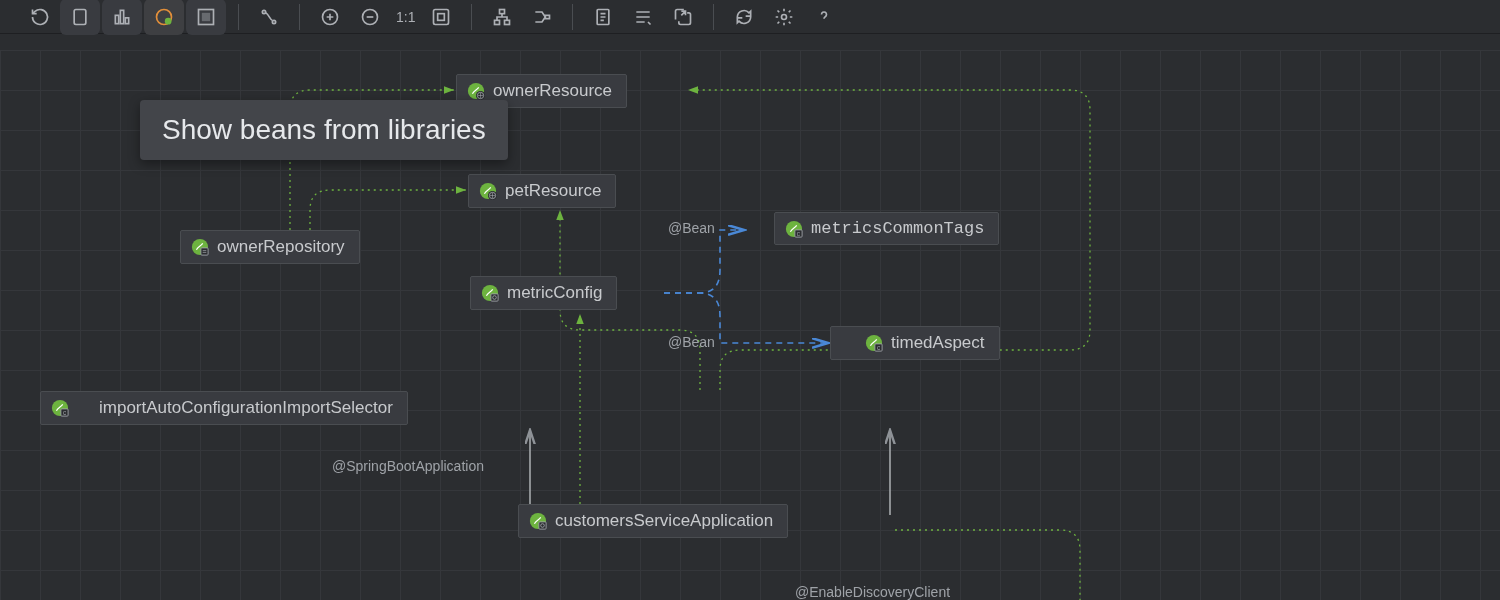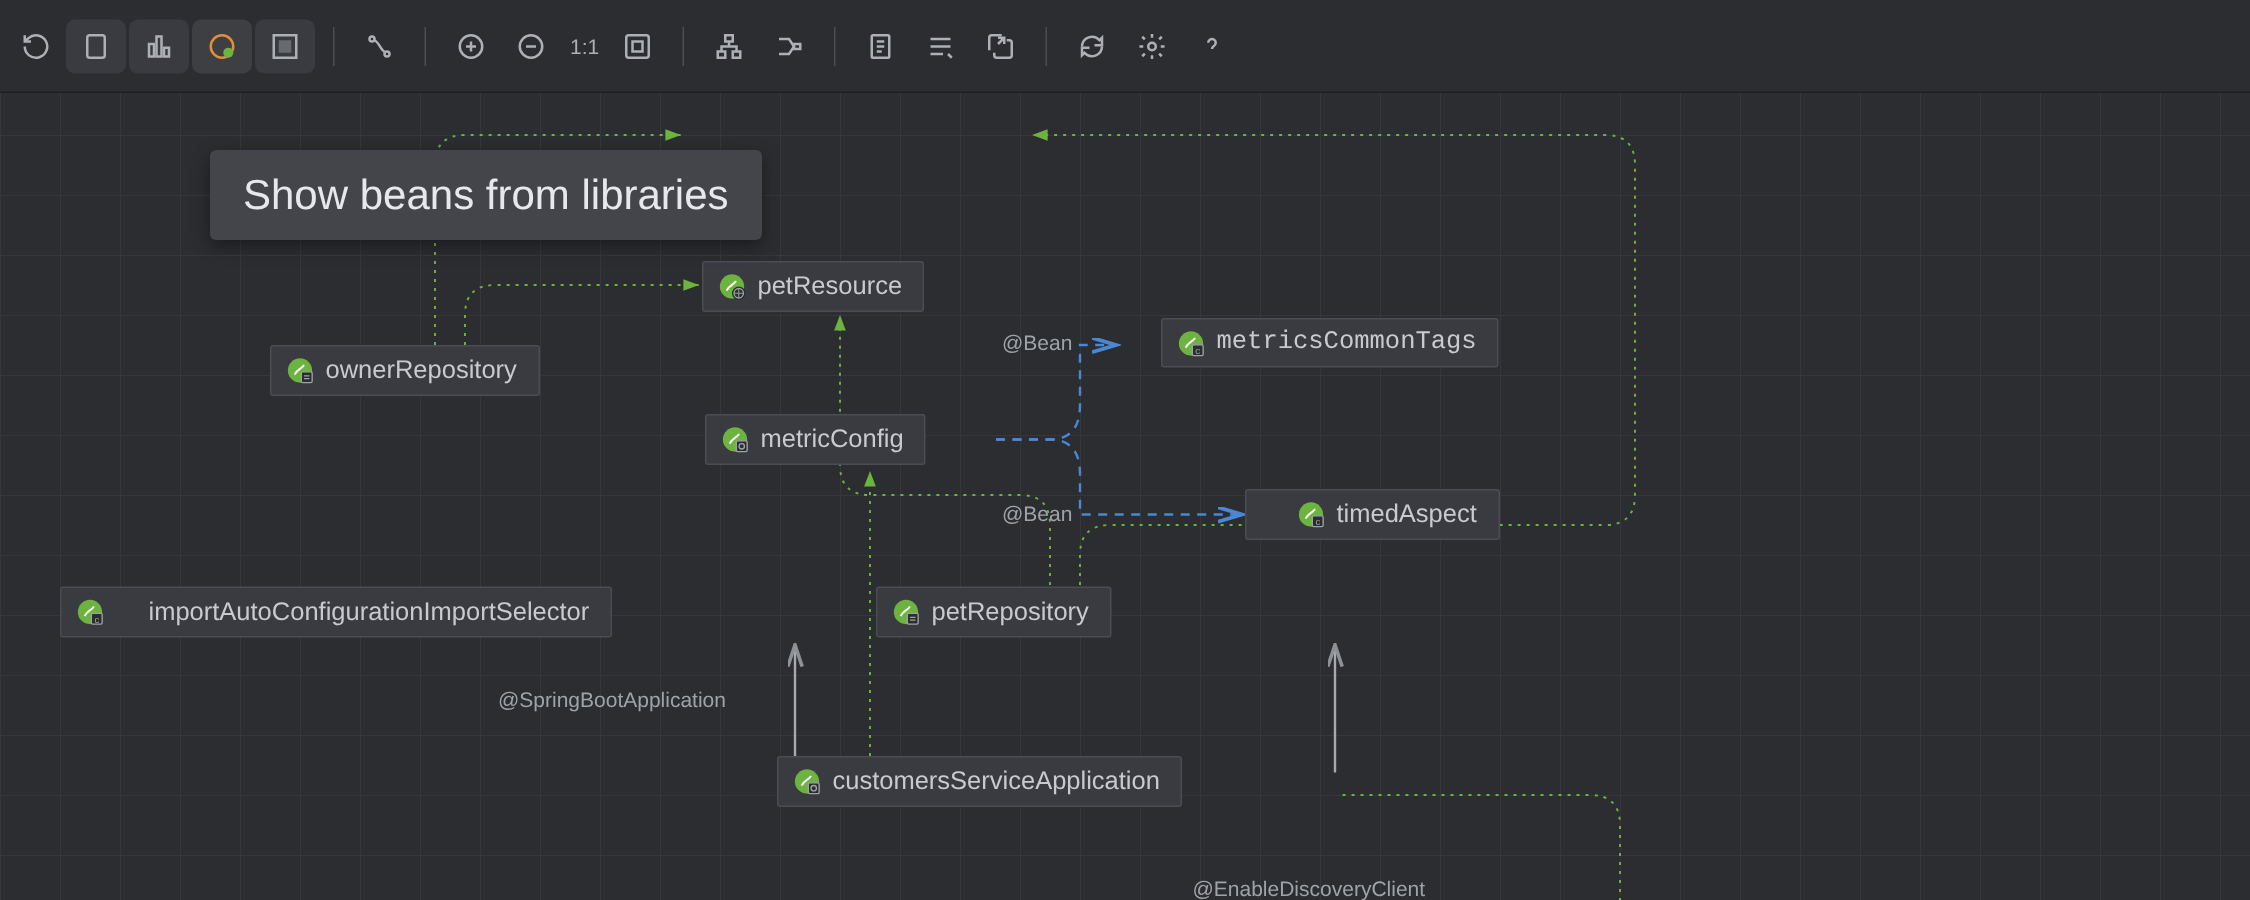--- a/index.html
+++ b/index.html
@@ -6,26 +6,26 @@
   body {
     font-family: -apple-system, "Segoe UI", sans-serif;
     background: #2b2d30;
     width: 1500px;
     height: 600px;
     overflow: hidden;
     position: relative;
     color: #bfc2c7;
   }
   .toolbar {
-    height: 62px;
+    height: 34px;
     background: #2b2d30;
     border-bottom: 1px solid #1e1f22;
     display: flex;
     align-items: center;
-    padding: 0 4px;
+    padding: 0 20px;
     position: relative;
     z-index: 10;
   }
   .tbtn {
     width: 40px;
     height: 36px;
     display: flex;
     align-items: center;
     justify-content: center;
     border-radius: 6px;
@@ -240,31 +240,43 @@
     <path d="M525 465 L280 465 L280 380" stroke="#a6a9ad" stroke-width="0" fill="none"></path>
 
     <path d="M890 465 L890 380" stroke="#a6a9ad" stroke-width="1.6" fill="none" marker-end="url(#arrow-gray)"></path>
     <path d="M895 490 L1060 490 Q1080 490 1080 470 L1080 380" stroke="#a6a9ad" stroke-width="0" fill="none"></path>
 
     <path d="M580 460 L580 330 Q580 310 580 290 L580 264" stroke="#6db33f" stroke-width="1.3" stroke-dasharray="2 4" fill="none" marker-end="url(#arrow-green)"></path>
 
     <path d="M895 480 L1060 480 Q1080 480 1080 500 L1080 560" stroke="#6db33f" stroke-width="1.3" stroke-dasharray="2 4" fill="none"></path>
   </svg>
 
-
-  <div class="node" style="left:468px; top:124px;align-items:center;">
+  <div class="node" style="left:456px; top:24px;">
     <span class="node-icon">
       <svg viewBox="0 0 20 20">
           <circle cx="10" cy="10" r="9" fill="#6db33f"></circle>
           <path d="M13 6c-2 3-5 3-7 7" stroke="#fff" stroke-width="1.4" fill="none"></path>
           <circle cx="15" cy="15" r="5" fill="#2b2d30"></circle>
           <circle cx="15" cy="15" r="3.5" fill="none" stroke="#9fa3a8"></circle>
           <path d="M12 15h6M15 12v6" stroke="#9fa3a8" stroke-width=".7"></path>
         </svg>
     </span>
+    <span>ownerResource</span>
+  </div>
+
+  <div class="node" style="left:468px; top:124px;align-items:center;">
+    <span class="node-icon">
+      <svg viewBox="0 0 20 20">
+          <circle cx="10" cy="10" r="9" fill="#6db33f"></circle>
+          <path d="M13 6c-2 3-5 3-7 7" stroke="#fff" stroke-width="1.4" fill="none"></path>
+          <circle cx="15" cy="15" r="5" fill="#2b2d30"></circle>
+          <circle cx="15" cy="15" r="3.5" fill="none" stroke="#9fa3a8"></circle>
+          <path d="M12 15h6M15 12v6" stroke="#9fa3a8" stroke-width=".7"></path>
+        </svg>
+    </span>
     <span>petResource</span>
   </div>
 
   <div class="node" style="left:156px; top:180px;margin-left:24px;">
     <span class="node-icon">
       <svg viewBox="0 0 20 20">
           <circle cx="10" cy="10" r="9" fill="#6db33f"></circle>
           <path d="M13 6c-2 3-5 3-7 7" stroke="#fff" stroke-width="1.4" fill="none"></path>
           <rect x="11" y="11" width="8" height="8" rx="1" fill="#2b2d30" stroke="#9fa3a8"></rect>
           <path d="M13 14h4M13 16h4" stroke="#9fa3a8" stroke-width=".8"></path>
@@ -314,31 +326,20 @@
       <svg viewBox="0 0 20 20">
           <circle cx="10" cy="10" r="9" fill="#6db33f"></circle>
           <path d="M13 6c-2 3-5 3-7 7" stroke="#fff" stroke-width="1.4" fill="none"></path>
           <rect x="11" y="11" width="8" height="8" rx="1" fill="#2b2d30" stroke="#9fa3a8"></rect>
           <text x="15" y="18" font-size="7" text-anchor="middle" fill="#9fa3a8">c</text>
         </svg>
     </span>
     <span>importAutoConfigurationImportSelector</span>
   </div>
 
-  <div class="node" style="left:584px; top:341px;">
-    <span class="node-icon">
-      <svg viewBox="0 0 20 20">
-          <circle cx="10" cy="10" r="9" fill="#6db33f"></circle>
-          <path d="M13 6c-2 3-5 3-7 7" stroke="#fff" stroke-width="1.4" fill="none"></path>
-          <rect x="11" y="11" width="8" height="8" rx="1" fill="#2b2d30" stroke="#9fa3a8"></rect>
-          <path d="M13 14h4M13 16h4" stroke="#9fa3a8" stroke-width=".8"></path>
-        </svg>
-    </span>
-    <span>petRepository</span>
-  </div>
 
 
   <div class="node" style="left:518px; top:454px;">
     <span class="node-icon">
       <svg viewBox="0 0 20 20">
           <circle cx="10" cy="10" r="9" fill="#6db33f"></circle>
           <path d="M13 6c-2 3-5 3-7 7" stroke="#fff" stroke-width="1.4" fill="none"></path>
           <rect x="11" y="11" width="8" height="8" rx="1" fill="#2b2d30" stroke="#9fa3a8"></rect>
           <circle cx="15" cy="15" r="2" fill="none" stroke="#9fa3a8"></circle>
         </svg>

